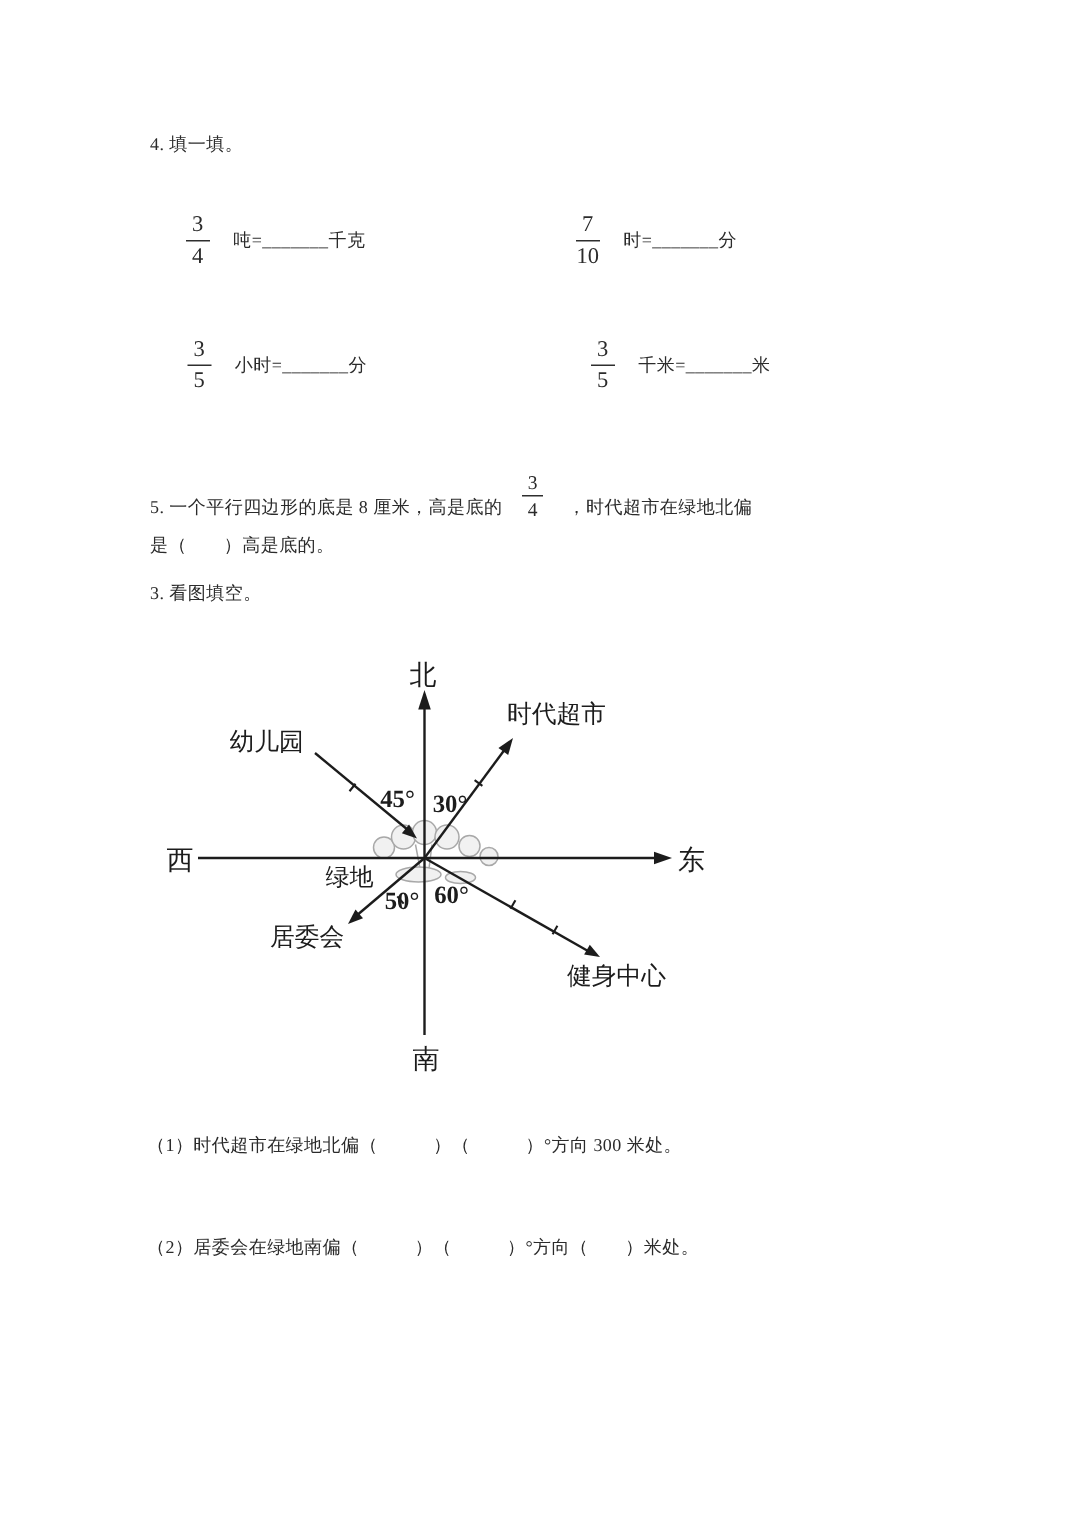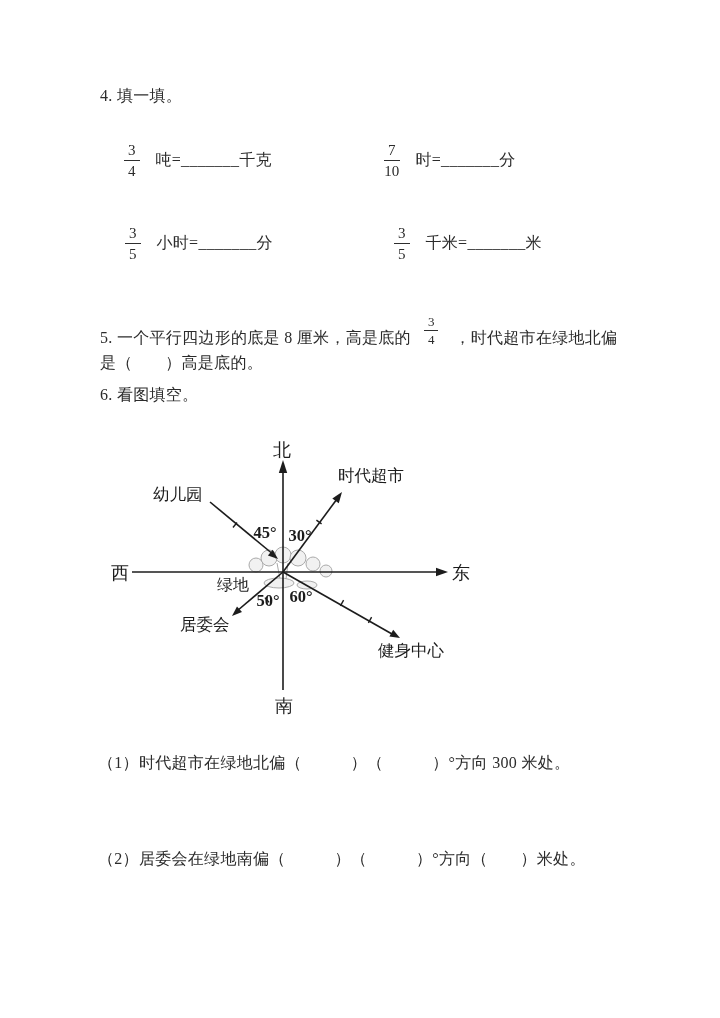--- a/index.html
+++ b/index.html
@@ -1,21 +1,21 @@
 <!DOCTYPE html>
 <html><head>
 <meta charset="utf-8">
 <style>
   html,body{margin:0;padding:0;background:#ffffff;}
   .page{
     position:relative;width:720px;height:1018px;background:#ffffff;overflow:hidden;
     font-family:"Liberation Serif","DejaVu Serif",serif;color:#2b2b2b;
   }
   .abs{position:absolute;}
-  .txt{font-size:16px;line-height:20px;white-space:nowrap;letter-spacing:0.3px;}
+  .txt{font-size:12px;line-height:20px;white-space:nowrap;letter-spacing:0.3px;}
   .row{display:flex;align-items:center;gap:16px;height:42px;}
   .frac{display:inline-flex;flex-direction:column;align-items:center;font-size:15px;line-height:1.2;color:#2b2b2b;}
   .frac .num{padding:0 4px 1px;border-bottom:1.3px solid #2e2e2e;}
   .frac .den{padding-top:1px;}
   .q5line1{display:flex;align-items:flex-end;height:40px;white-space:nowrap;}
   .q5frac{font-size:13px;margin:0 16px 0 13px;}
   svg text{fill:#1c1c1c;font-family:"Liberation Serif","DejaVu Serif",serif;}
   svg .dir{font-size:18px;}
   svg .place{font-size:16.5px;}
   svg .angle{font-size:16.5px;font-weight:600;}
@@ -63,21 +63,21 @@
   <div class="abs q5line1" style="left:100px;top:308px;">
     <span class="txt">5. 一个平行四边形的底是 8 厘米，高是底的</span>
     <span class="frac q5frac">
       <span class="num">3</span>
       <span class="den">4</span>
     </span>
     <span class="txt">，时代超市在绿地北偏</span>
   </div>
   <div class="abs txt" style="left:100px;top:353px;">是（　　）高是底的。</div>
 
-  <div class="abs txt" style="left:100px;top:385px;">6. 看图填空。</div>
+  <div class="abs txt" style="left:100px;top:385px;">3. 看图填空。</div>
 
   <svg class="abs" style="left:80px;top:432px;" width="420" height="292" viewBox="0 0 420 292">
 
     <g stroke="#9a9a9a" stroke-width="1" fill="#efefef" opacity="0.85">
       <circle cx="176" cy="133" r="7"></circle>
       <circle cx="189" cy="126" r="8"></circle>
       <circle cx="203" cy="123" r="8"></circle>
       <circle cx="218" cy="126" r="8"></circle>
       <circle cx="233" cy="132" r="7"></circle>
       <circle cx="246" cy="139" r="6"></circle>
@@ -123,15 +123,15 @@
     <text class="place" x="298" y="224">健身中心</text>
     <text class="gl" x="137" y="158">绿地</text>
 
     <text class="angle" x="185" y="106" text-anchor="middle">45°</text>
     <text class="angle" x="220" y="109" text-anchor="middle">30°</text>
     <text class="angle" x="188" y="174" text-anchor="middle">50°</text>
     <text class="angle" x="221" y="170" text-anchor="middle">60°</text>
   </svg>
 
   <div class="abs txt" style="left:98px;top:753px;">（1）时代超市在绿地北偏（　　　）（　　　）°方向 300 米处。</div>
-  <div class="abs txt" style="left:98px;top:821px;margin-top:28px;">（2）居委会在绿地南偏（　　　）（　　　）°方向（　　）米处。</div>
+  <div class="abs txt" style="left:98px;top:821px;">（2）居委会在绿地南偏（　　　）（　　　）°方向（　　）米处。</div>
 
 </div>
 
 </body></html>

